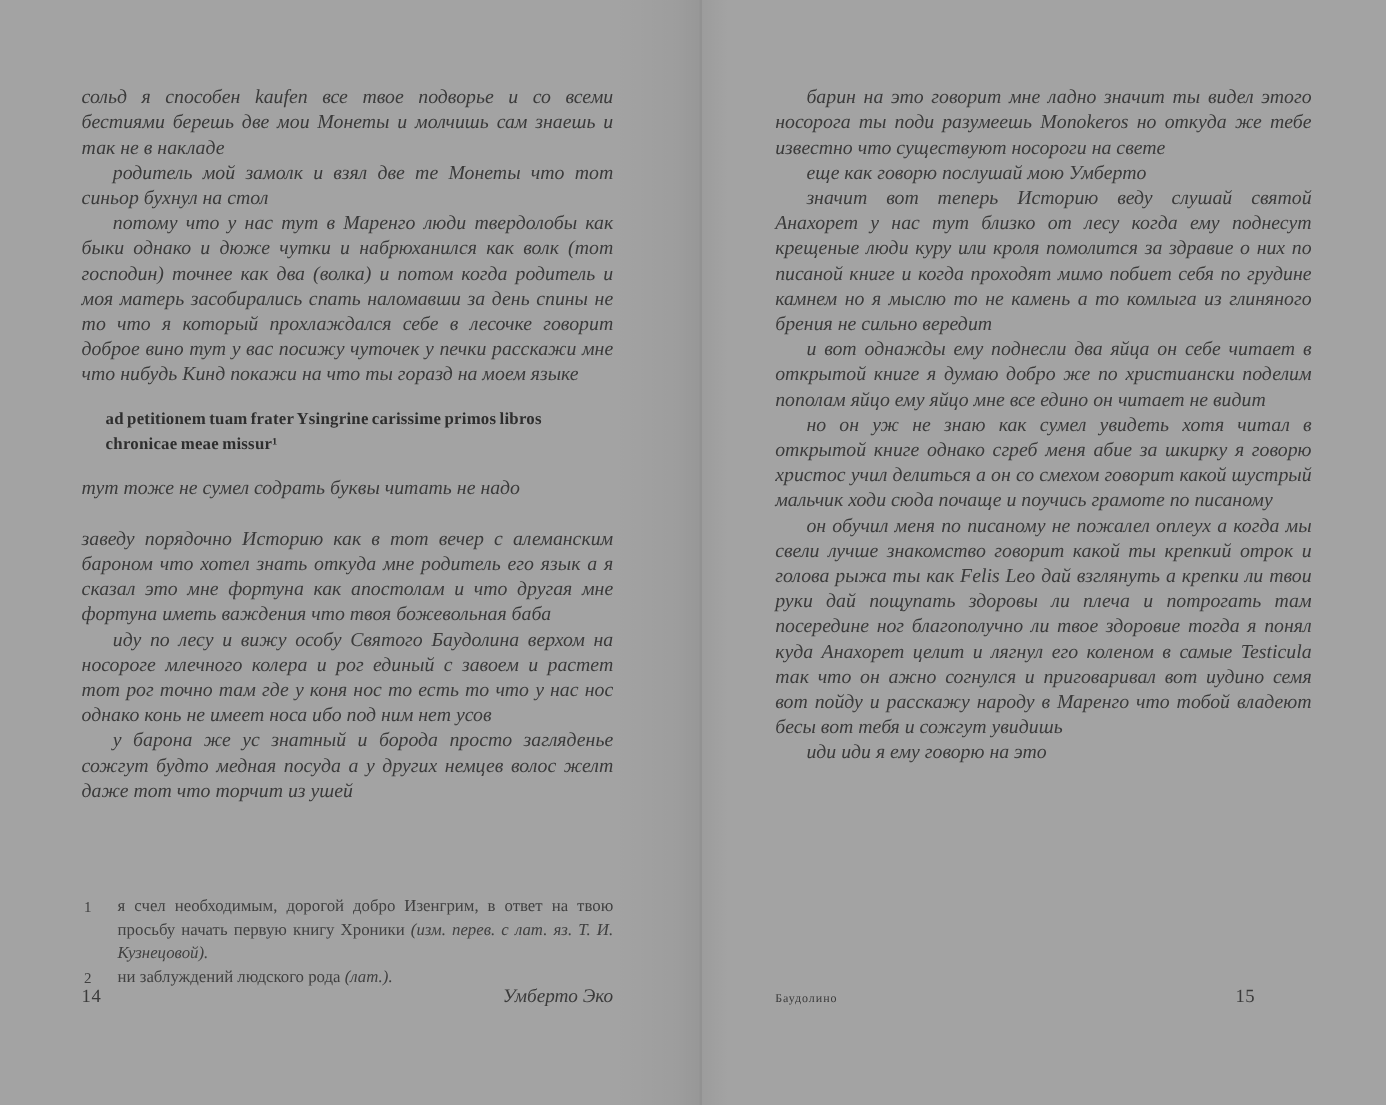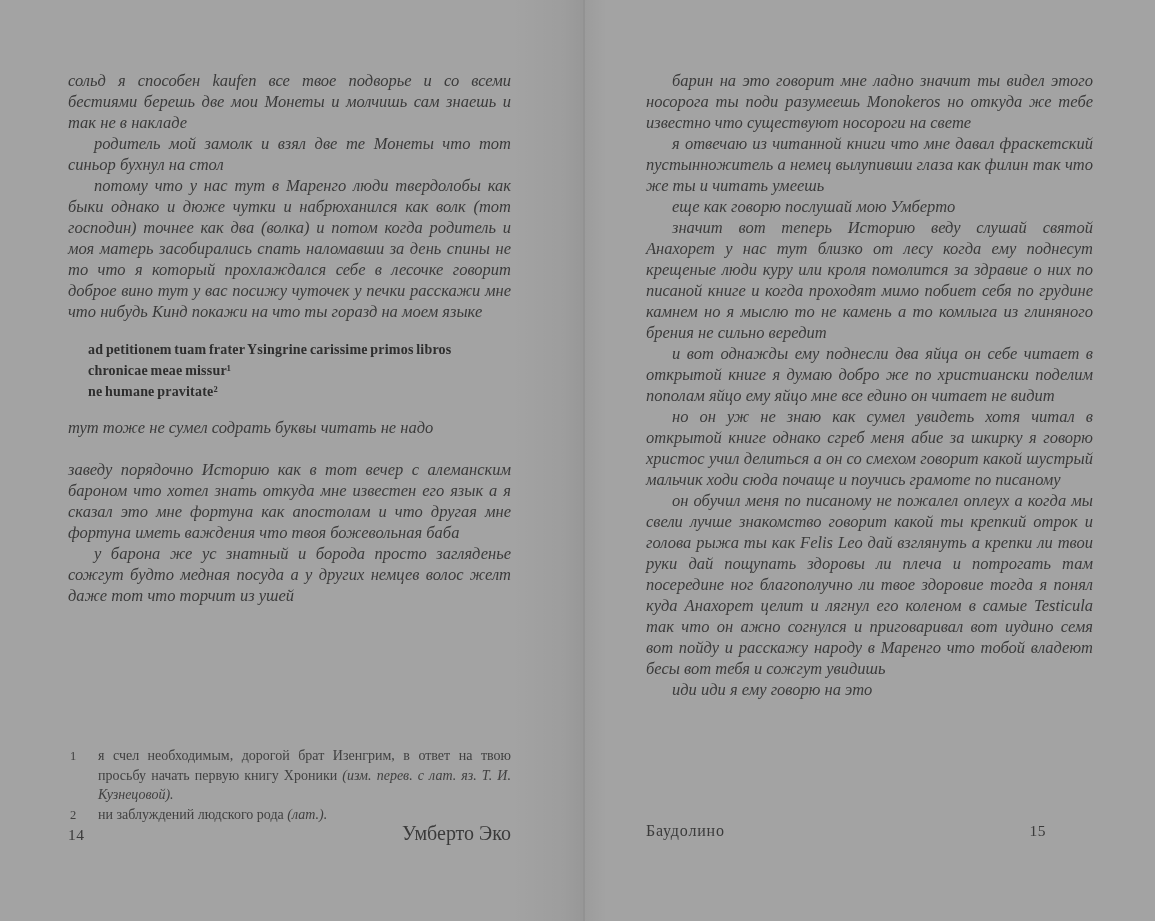--- a/index.html
+++ b/index.html
@@ -97,64 +97,63 @@
     top: 822px;
     display: flex;
     justify-content: space-between;
     align-items: baseline;
     font-style: normal;
     font-size: 16px;
   }
   .page.left  .pagefooter { left: 68px; width: 443px; }
   .page.right .pagefooter { left: 74px; width: 400px; }
   .pagenum { font-size: 15.5px; letter-spacing: 0.5px; }
-  .running-author { font-size: 20px; }
-  .running-title  { font-style: normal; letter-spacing: 0.8px; font-size: 16px; }
+  .running-author { font-style: italic; font-size: 16px; }
+  .running-title  { font-style: normal; letter-spacing: 0.8px; font-size: 10px; }
 </style>
 </head>
 <body>
 
 <div class="page left">
   <div class="textcol">
     <p class="para noindent">сольд я способен kaufen все твое подворье и со всеми бестиями берешь две мои Монеты и молчишь сам знаешь и так не в накладе</p>
     <p class="para">родитель мой замолк и взял две те Монеты что тот синьор бухнул на стол</p>
     <p class="para">потому что у нас тут в Маренго люди твердолобы как быки однако и дюже чутки и набрюханился как волк (тот господин) точнее как два (волка) и потом когда родитель и моя матерь засобирались спать наломавши за день спины не то что я который прохлаждался себе в лесочке говорит доброе вино тут у вас посижу чуточек у печки расскажи мне что нибудь Кинд покажи на что ты горазд на моем языке</p>
 
     <div class="latin-quote">
       <div class="latin-line">ad petitionem tuam frater Ysingrine carissime primos libros</div>
       <div class="latin-line">chronicae meae missur¹</div>
-      <div class="latin-line">ne humane pravitate²</div>
     </div>
 
     <p class="para noindent">тут тоже не сумел содрать буквы читать не надо</p>
-    <p class="para noindent gap-above">заведу порядочно Историю как в тот вечер с алеманским бароном что хотел знать откуда мне известен его язык а я сказал это мне фортуна как апостолам и что другая мне фортуна иметь важдения что твоя божевольная баба</p>
+    <p class="para noindent gap-above">заведу порядочно Историю как в тот вечер с алеманским бароном что хотел знать откуда мне родитель его язык а я сказал это мне фортуна как апостолам и что другая мне фортуна иметь важдения что твоя божевольная баба</p>
+    <p class="para">иду по лесу и вижу особу Святого Баудолина верхом на носороге млечного колера и рог единый с завоем и растет тот рог точно там где у коня нос то есть то что у нас нос однако конь не имеет носа ибо под ним нет усов</p>
     <p class="para">у барона же ус знатный и борода просто загляденье сожгут будто медная посуда а у других немцев волос желт даже тот что торчит из ушей</p>
   </div>
 
   <div class="footnotes">
     <div class="footnote">
       <span class="fn-num">1</span>
-      <span class="fn-text"><span>я счел необходимым, дорогой брат Изенгрим, в ответ на твою просьбу начать первую книгу Хроники </span><span class="fn-italic">(изм. перев. с лат. яз. Т. И. Кузнецовой).</span></span>
+      <span class="fn-text"><span>я счел необходимым, дорогой добро Изенгрим, в ответ на твою просьбу начать первую книгу Хроники </span><span class="fn-italic">(изм. перев. с лат. яз. Т. И. Кузнецовой).</span></span>
     </div>
     <div class="footnote">
       <span class="fn-num">2</span>
       <span class="fn-text"><span>ни заблуждений людского рода </span><span class="fn-italic">(лат.).</span></span>
     </div>
   </div>
 
   <div class="pagefooter">
     <span class="pagenum">14</span>
     <span class="running-author">Умберто Эко</span>
   </div>
 </div>
 
 <div class="page right">
   <div class="textcol">
     <p class="para">барин на это говорит мне ладно значит ты видел этого носорога ты поди разумеешь Monokeros но откуда же тебе известно что существуют носороги на свете</p>
-    <p class="para">я отвечаю из читанной книги что мне давал фраскетский пустынножитель а немец вылупивши глаза как филин так что же ты и читать умеешь</p>
     <p class="para">еще как говорю послушай мою Умберто</p>
     <p class="para">значит вот теперь Историю веду слушай святой Анахорет у нас тут близко от лесу когда ему поднесут крещеные люди куру или кроля помолится за здравие о них по писаной книге и когда проходят мимо побиет себя по грудине камнем но я мыслю то не камень а то комлыга из глиняного брения не сильно вередит</p>
     <p class="para">и вот однажды ему поднесли два яйца он себе читает в открытой книге я думаю добро же по христиански поделим пополам яйцо ему яйцо мне все едино он читает не видит</p>
     <p class="para">но он уж не знаю как сумел увидеть хотя читал в открытой книге однако сгреб меня абие за шкирку я говорю христос учил делиться а он со смехом говорит какой шустрый мальчик ходи сюда почаще и поучись грамоте по писаному</p>
     <p class="para">он обучил меня по писаному не пожалел оплеух а когда мы свели лучше знакомство говорит какой ты крепкий отрок и голова рыжа ты как Felis Leo дай взглянуть а крепки ли твои руки дай пощупать здоровы ли плеча и потрогать там посередине ног благополучно ли твое здоровие тогда я понял куда Анахорет целит и лягнул его коленом в самые Testicula так что он ажно согнулся и приговаривал вот иудино семя вот пойду и расскажу народу в Маренго что тобой владеют бесы вот тебя и сожгут увидишь</p>
     <p class="para">иди иди я ему говорю на это</p>
   </div>
 
   <div class="pagefooter">
     <span class="running-title">Баудолино</span>

